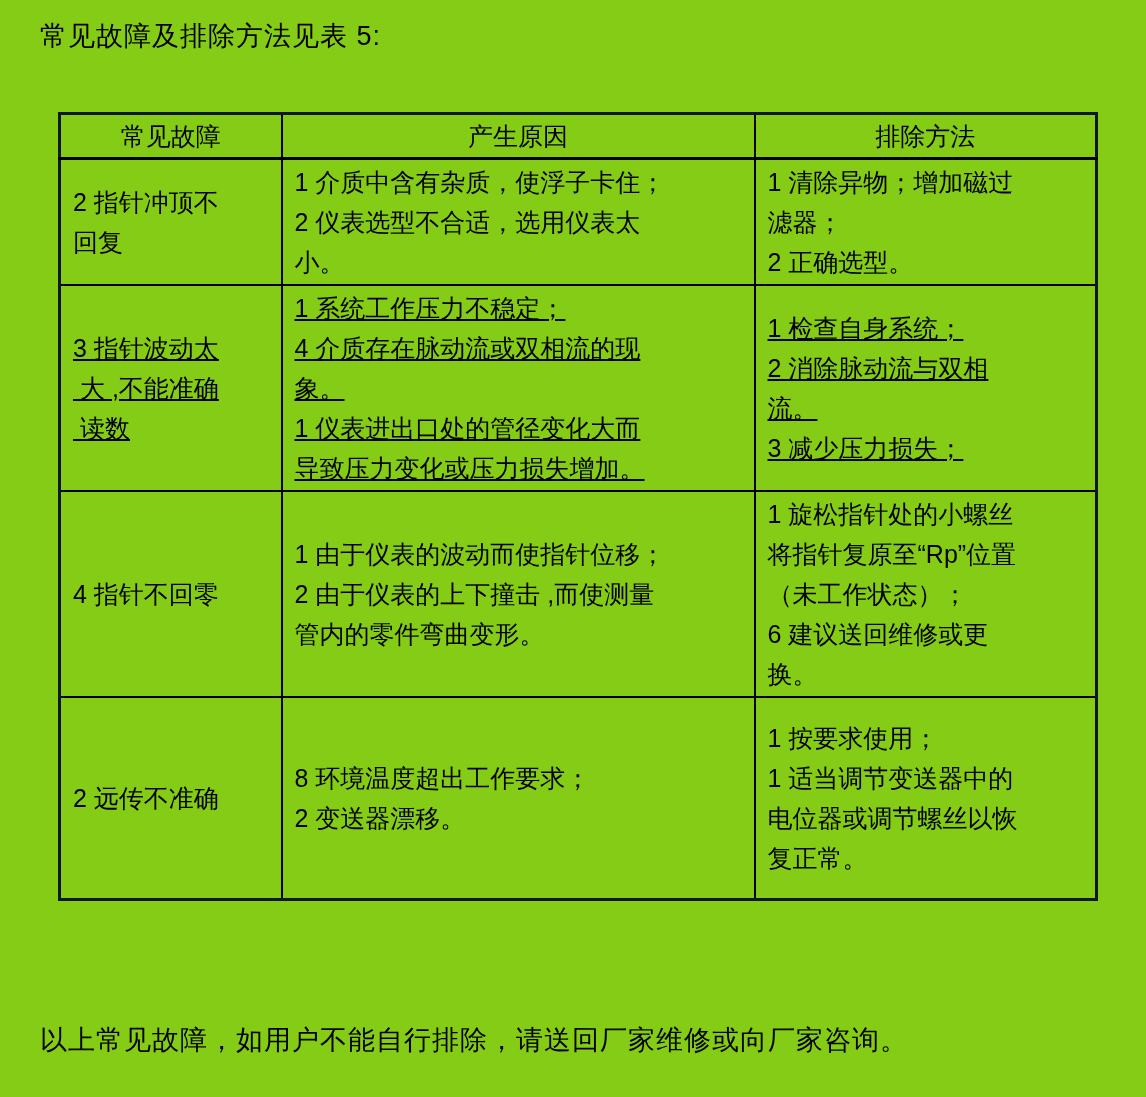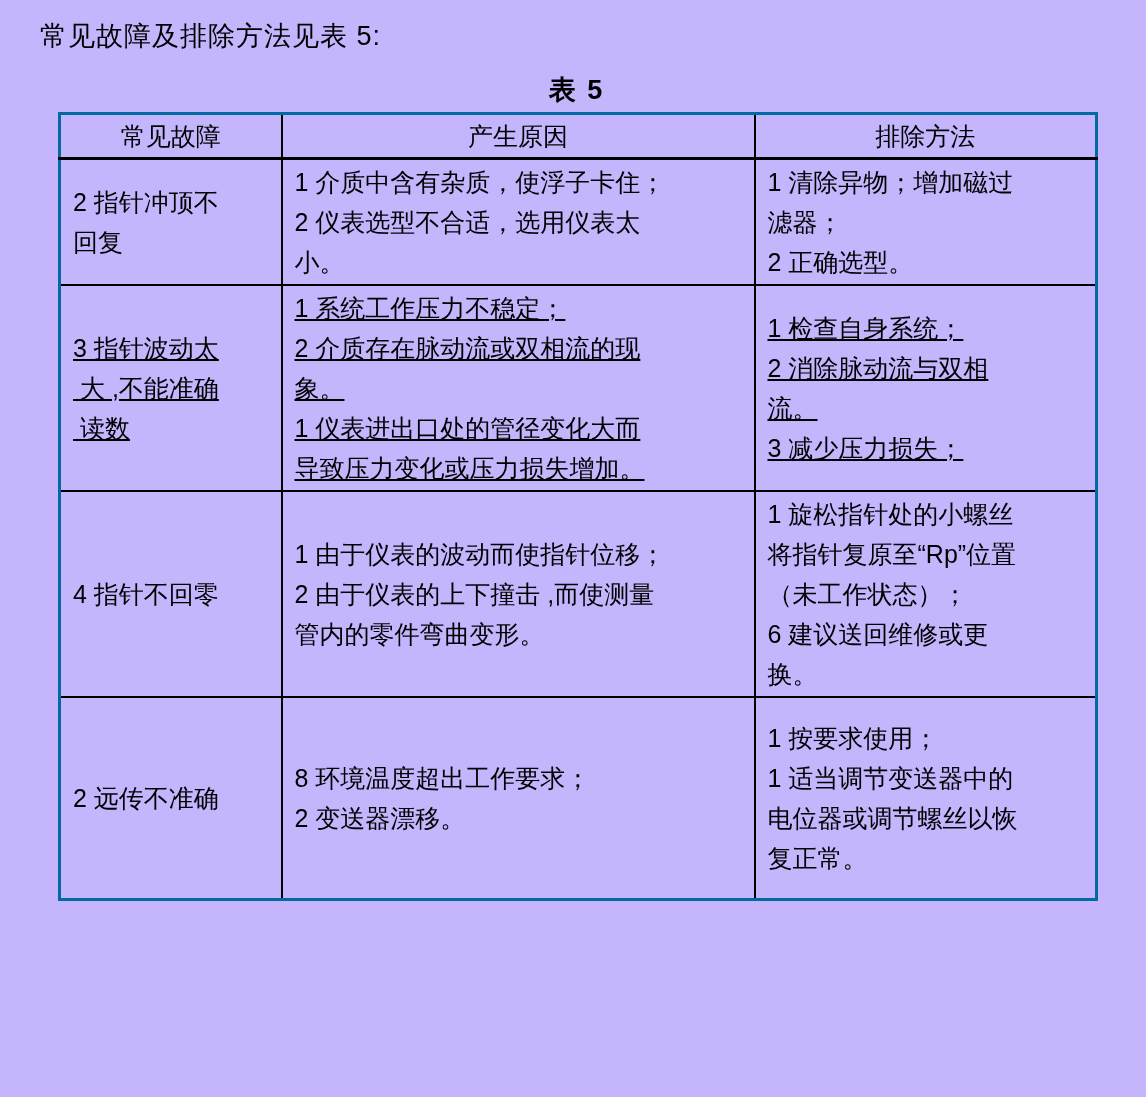--- a/index.html
+++ b/index.html
@@ -6,21 +6,21 @@
   html, body { margin: 0; padding: 0; }
   body {
     width: 1146px; height: 1097px;
     background: #ffffff;
     color: #000000;
     font-family: "Liberation Sans", "DejaVu Sans", sans-serif;
   }
   .page {
     position: relative;
     width: 1146px; height: 1097px;
-    background: #c4b5fd;
+    background: #84cc16;
     overflow: hidden;
   }
   .intro {
     position: absolute;
     left: 40px; top: 18px;
     font-size: 27px;
     letter-spacing: 1px;
     margin: 0;
     white-space: pre-wrap;
   }
@@ -33,21 +33,21 @@
     font-weight: bold;
     letter-spacing: 2px;
     margin: 0;
   }
   table.fault-table {
     position: absolute;
     left: 58px; top: 112px;
     width: 1037px;
     border-collapse: collapse;
     table-layout: fixed;
-    border: 3px solid #0369a1;
+    border: 3px solid #0f172a;
   }
   .fault-table th, .fault-table td {
     border: 2px solid #000;
     vertical-align: middle;
     font-size: 25px;
     line-height: 40px;
     font-weight: normal;
     padding: 2px 8px 2px 12px;
     overflow: hidden;
   }
@@ -73,21 +73,20 @@
     white-space: pre-wrap;
   }
 </style>
 </head>
 <body>
 
 <div class="page">
 
   <p class="intro">常见故障及排除方法见表 5:</p>
 
-  <p class="tbl-title">表 5</p>
 
   <table class="fault-table">
     <colgroup>
       <col style="width:222px">
       <col style="width:473px">
       <col style="width:342px">
     </colgroup>
     <thead>
       <tr>
         <th>常见故障</th>
@@ -116,21 +115,21 @@
       </tr>
 
       <tr>
         <td>
           <div class="pre">3 指针波动太
  大 ,不能准确
  读数</div>
         </td>
         <td>
           <div class="pre">1 系统工作压力不稳定；</div>
-          <div class="pre">2 介质存在脉动流或双相流的现
+          <div class="pre">4 介质存在脉动流或双相流的现
 象。</div>
           <div class="pre">1 仪表进出口处的管径变化大而
 导致压力变化或压力损失增加。</div>
         </td>
         <td>
           <div class="pre">1 检查自身系统；</div>
           <div class="pre">2 消除脉动流与双相
 流。</div>
           <div class="pre">3 减少压力损失；</div>
         </td>
@@ -166,14 +165,15 @@
           <div class="pre">1 按要求使用；</div>
           <div class="pre">1 适当调节变送器中的
 电位器或调节螺丝以恢
 复正常。</div>
         </td>
       </tr>
 
     </tbody>
   </table>
 
+  <p class="footer">以上常见故障，如用户不能自行排除，请送回厂家维修或向厂家咨询。</p>
 
 </div>
 
 </body></html>

